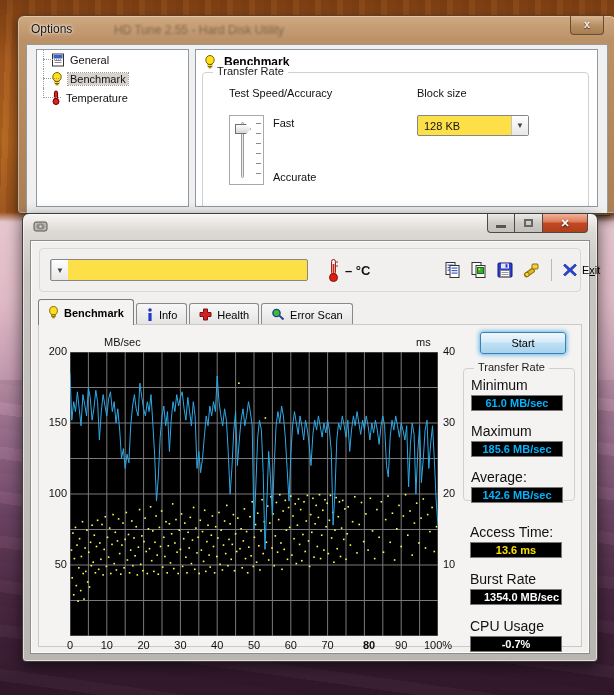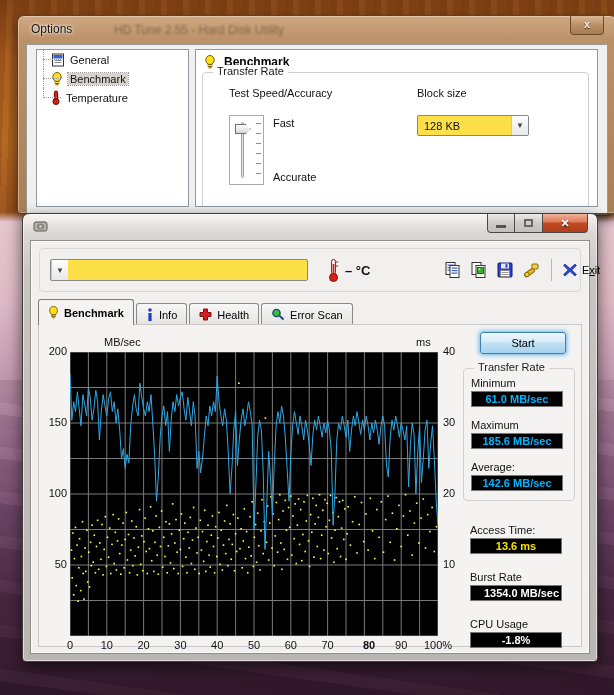--- a/index.html
+++ b/index.html
@@ -113,21 +113,21 @@
   .tick { position:absolute; font-size:11px; color:#111; white-space:nowrap; }
 
   .start-btn { position:absolute; left:441px; top:7px; width:86px; height:22px;
     border:1px solid #3c7fb1; border-radius:3px;
     background:linear-gradient(180deg,#f0f8fd 0%,#d5eaf8 45%,#bfe0f3 50%,#a8d3ee 100%);
     box-shadow:0 0 4px 1px rgba(70,170,235,.85);
     font-size:11px; color:#000; display:flex; align-items:center; justify-content:center; }
 
   .stats-group { left:424px; top:43px; width:112px; height:133px; background:#f4f3f2; }
   .stats-group .gb-label { background:#f4f3f2; }
-  .stat-lbl { font-size:11px; color:#111; margin:12px 0 2px 7px; }
+  .stat-lbl { font-size:14px; color:#111; margin:12px 0 2px 7px; }
   .val-box { width:92px; height:16px; margin-left:7px; background:#000; border:1px solid #777;
     display:flex; align-items:center; justify-content:center; font-size:11px; font-weight:bold; }
   .val-cyan { color:#00b4ff; }
   .val-yellow { color:#f8e000; }
   .val-white { color:#fff; }
   .abs { position:absolute; }
 </style>
 </head>
 <body>
 
@@ -676,21 +676,21 @@
       <div class="abs" style="left:431px; top:187px;">
         <div class="stat-lbl" style="margin-left:0;">Access Time:</div>
         <div class="val-box val-yellow" style="margin-left:0;">13.6 ms</div>
       </div>
       <div class="abs" style="left:431px; top:234px;">
         <div class="stat-lbl" style="margin-left:0;">Burst Rate</div>
         <div class="val-box val-white" style="margin-left:0;padding-left:11px;">1354.0 MB/sec</div>
       </div>
       <div class="abs" style="left:431px; top:281px;">
         <div class="stat-lbl" style="margin-left:0;">CPU Usage</div>
-        <div class="val-box val-white" style="margin-left:0;">-1.8%</div>
+        <div class="val-box val-white" style="margin-left:0;">-0.7%</div>
       </div>
     <span class="tick" style="left: 2px; top: 20px; width: 26px; text-align: right;">200</span>
         <span class="tick" style="left: 2px; top: 91px; width: 26px; text-align: right;">150</span>
         <span class="tick" style="left: 2px; top: 162px; width: 26px; text-align: right;">100</span>
         <span class="tick" style="left: 2px; top: 233px; width: 26px; text-align: right;">50</span>
         <span class="tick" style="left: 404px; top: 20px;">40</span>
         <span class="tick" style="left: 404px; top: 91px;">30</span>
         <span class="tick" style="left: 404px; top: 162px;">20</span>
         <span class="tick" style="left: 404px; top: 233px;">10</span>
         <span class="tick" style="left: 31px; top: 314px; transform: translateX(-50%);">0</span>

